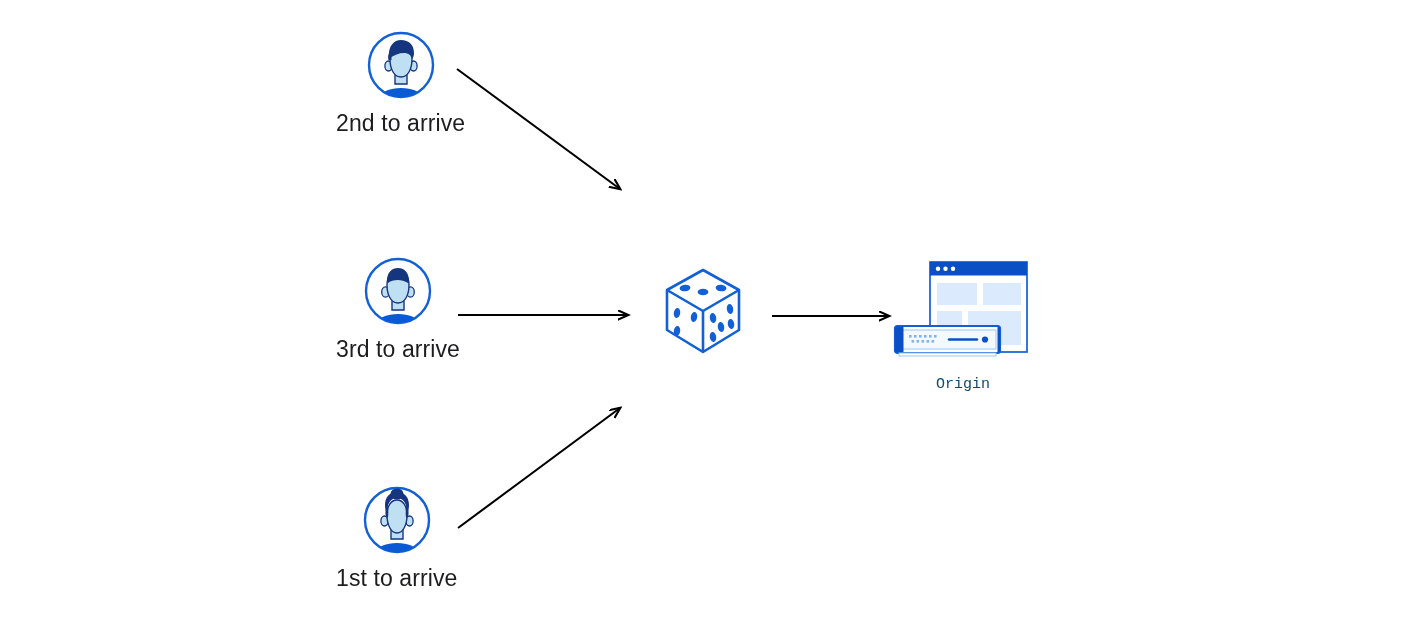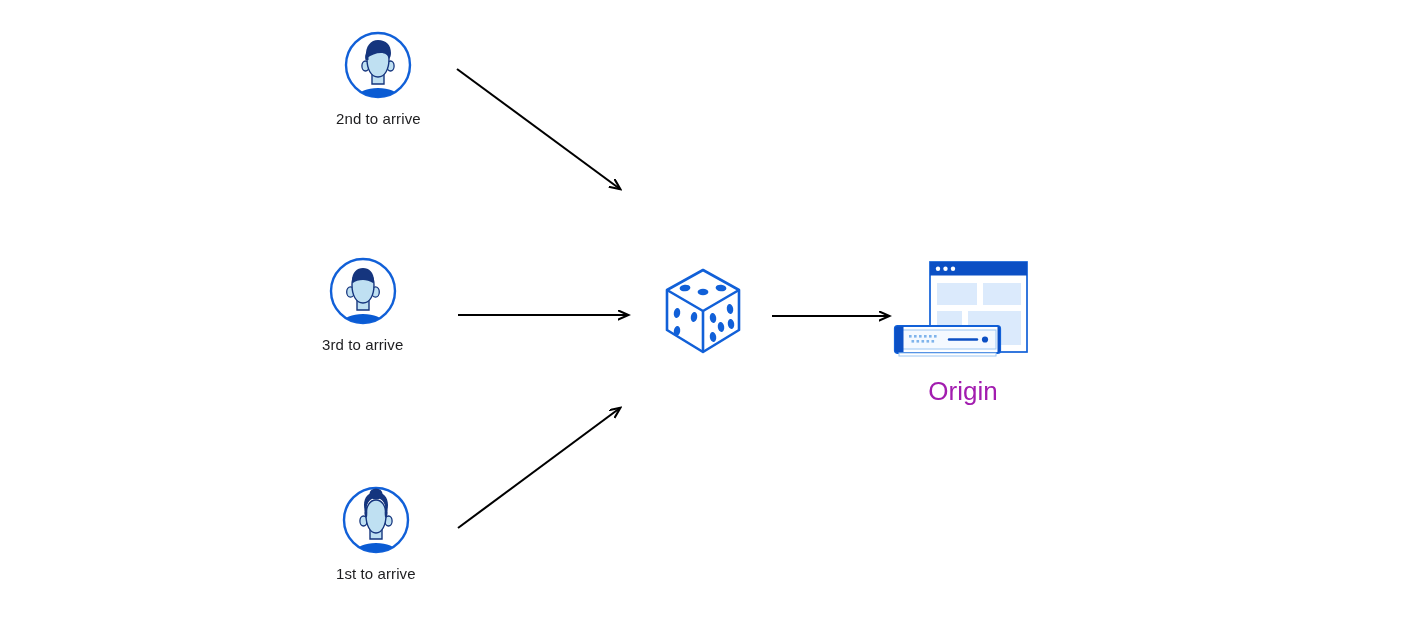--- a/index.html
+++ b/index.html
@@ -24,21 +24,21 @@
     display: flex;
     flex-direction: column;
     align-items: center;
   }
   .node-icon {
     display: block;
     line-height: 0;
   }
   .node-label {
     margin-top: 10px;
-    font-size: 15px;
+    font-size: 23px;
     font-family: "Liberation Sans", sans-serif;
     color: #1d1d1f;
     white-space: nowrap;
     letter-spacing: 0.1px;
   }
   .arrow-layer {
     position: absolute;
     left: 0;
     top: 0;
     width: 1405px;
@@ -52,22 +52,23 @@
     position: absolute;
   }
   .origin-stack {
     position: relative;
     width: 140px;
     height: 110px;
   }
   .origin-label {
     text-align: center;
     margin-top: 8px;
-    font-size: 26px;
-    color: #a21caf;
+    font-size: 15px;
+    color: #0c4a6e;
+    font-family: Liberation Mono, monospace;
   }
 </style>
 </head>
 <body>
 
 <div id="canvas">
 
   <svg class="arrow-layer" viewBox="0 0 1405 633" width="1405" height="633" xmlns="http://www.w3.org/2000/svg">
     <defs>
       <marker id="ah" markerWidth="13" markerHeight="13" refX="10.5" refY="5" orient="auto" markerUnits="userSpaceOnUse">
@@ -105,21 +106,21 @@
           <ellipse cx="47.5" cy="36" rx="3.6" ry="5" fill="#bfe0f2" stroke="#15357e" stroke-width="1.3"></ellipse>
           <path d="M24 29 c0 -9 5 -15 11 -15 c6 0 11 6 11 15 c0 10 -4 18 -11 18 c-7 0 -11 -8 -11 -18 z" fill="#bfe0f2" stroke="#15357e" stroke-width="1.4"></path>
           <path d="M23 27 c-1 -11 5 -17 12 -17 c8 0 13 5 13 13 c0 3 -1 5 -2 6 c-1 -4 -4 -6 -8 -6 c-5 0 -10 2 -14 5 c-1 0 -1 -1 -1 -1 z" fill="#15357e"></path>
           <path d="M22.5 30 c-1 -4 0 -7 2 -8 c1 2 1 5 1 8 z" fill="#15357e"></path>
         </g>
       </svg>
     </span>
     <span class="node-label">2nd to arrive</span>
   </div>
 
-  <div class="node" style="left:322px; top:256px;">
+  <div class="node" style="left:336px; top:256px;">
     <span class="node-icon">
       <svg width="70" height="70" viewBox="0 0 70 70" xmlns="http://www.w3.org/2000/svg">
         <defs>
             <clipPath id="cMid">
               <circle cx="35" cy="35" r="32"></circle>
             </clipPath>
           </defs>
         <circle cx="35" cy="35" r="32" fill="#ffffff" stroke="#1160d8" stroke-width="2.4"></circle>
         <g clip-path="url(#cMid)">
           <path d="M35 58 c-16 0 -25 8 -27 16 l54 0 c-2 -8 -11 -16 -27 -16 z" fill="#0a5bd3"></path>

